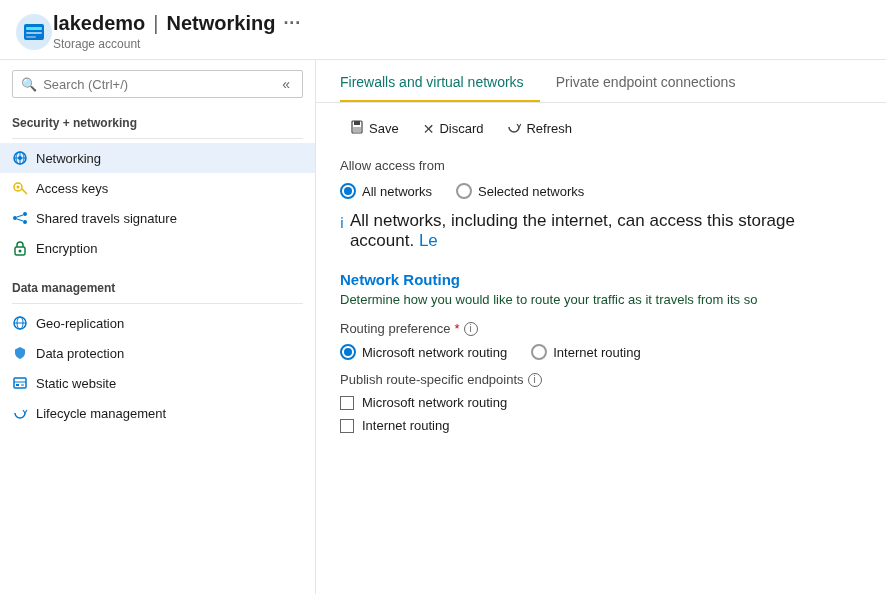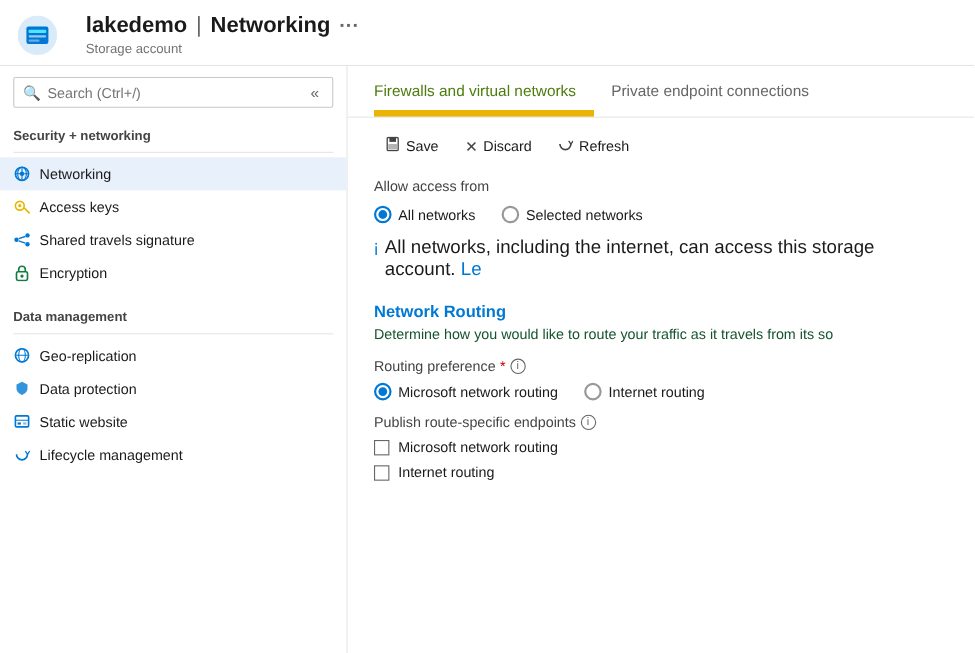--- a/index.html
+++ b/index.html
@@ -1,19 +1,19 @@
 <!DOCTYPE html>
 <html><head>
   <meta charset="utf-8">
   <style>
     * { box-sizing: border-box; margin: 0; padding: 0; }
     body { font-family: 'Segoe UI', Arial, sans-serif; font-size: 13px; color: #1a1a1a; background: #fff; display: flex; flex-direction: column; height: 594px; width: 886px; overflow: hidden; }
 
     
-    .header { display: flex; align-items: center; padding: 12px 16px 8px 16px; border-bottom: 1px solid #e5e5e5; gap: 26px; }
+    .header { display: flex; align-items: center; padding: 12px 16px 8px 16px; border-bottom: 1px solid #e5e5e5; gap: 1px; }
     .header-title-block { display: flex; flex-direction: column; }
     .header-title { font-size: 20px; font-weight: 600; color: #1a1a1a; display: flex; align-items: center; gap: 8px; }
     .header-separator { color: #666; font-weight: 300; font-size: 20px; }
     .header-subtitle { font-size: 12px; color: #737373; margin-top: 2px; }
     .header-more { color: #666; font-size: 18px; cursor: pointer; }
 
     
     .main-layout { display: flex; flex: 1; overflow: hidden; }
 
     
@@ -28,21 +28,21 @@
     .sidebar-item.active { background: #e8f0fb; }
     .sidebar-item .item-icon { width: 16px; height: 16px; display: flex; align-items: center; justify-content: center; flex-shrink: 0; font-size: 15px; }
     .sidebar-item .item-label { flex: 1; }
 
     
     .content { flex: 1; display: flex; flex-direction: column; overflow: hidden; padding: 0; }
 
     
     .tabs { display: flex; border-bottom: 1px solid #e5e5e5; padding: 0 24px; gap: 0; }
     .tab { padding: 14px 16px 10px 0; margin-right: 16px; font-size: 14px; cursor: pointer; color: #666; border-bottom: 2px solid transparent; }
-    .tab.active { color: #4d7c0f; border-bottom: 6px solid #eab308; font-weight: 500; }
+    .tab.active { color: #0f766e; border-bottom: 2px solid #eab308; font-weight: 500; }
 
     
     .toolbar { display: flex; align-items: center; gap: 4px; padding: 12px 24px; }
     .toolbar-btn { display: flex; align-items: center; gap: 5px; padding: 5px 10px; border: none; background: transparent; cursor: pointer; font-size: 13px; color: #1a1a1a; border-radius: 2px; }
     .toolbar-btn .btn-icon { font-size: 14px; color: #444; }
 
     
     .content-body { padding: 4px 24px 16px 24px; overflow-y: auto; flex: 1; }
 
     .section-label { font-size: 13px; color: #444; margin-bottom: 10px; }

